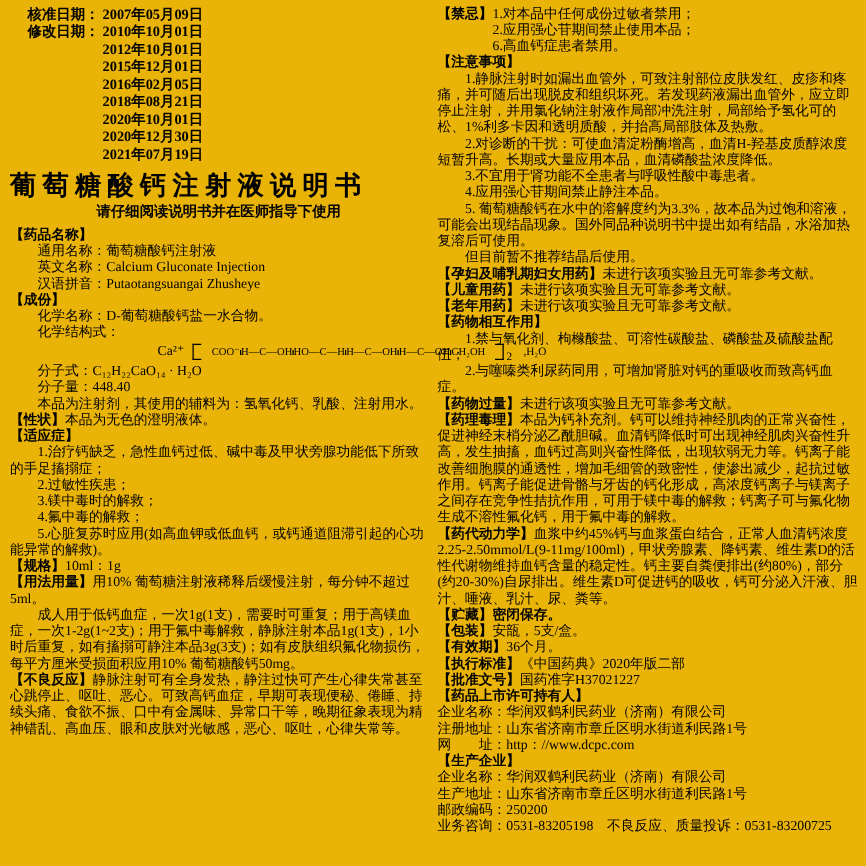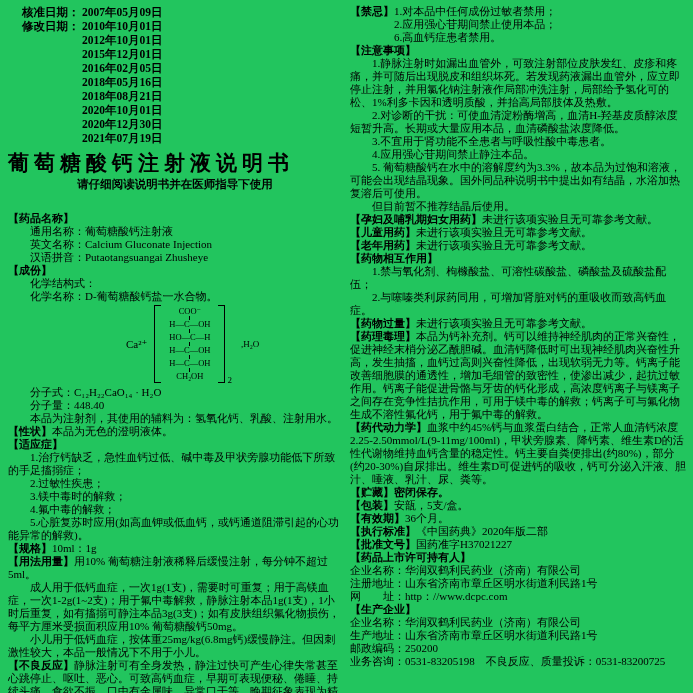--- a/index.html
+++ b/index.html
@@ -1,47 +1,47 @@
 <!DOCTYPE html>
 <html><head>
 <meta charset="utf-8">
 <style>
   html,body{margin:0;padding:0;background:#888;}
   .page{
-    position:relative;width:693px;height:693px;background:#22c55e;color:#000;
+    position:relative;width:693px;height:693px;background:#eab308;color:#000;
     font-family:"Liberation Serif","DejaVu Serif",serif;
     font-size:11px;line-height:13px;overflow:hidden;margin:0 auto;
   }
   p{margin:0;padding:0;}
   .col-left{position:absolute;left:8px;top:5px;width:334px;}
   .col-right{position:absolute;left:350px;top:5px;width:337px;}
   .h{font-weight:700;margin-top:15px;}
   .ind{text-indent:22px;}
   .hang44{padding-left:44px;}
   
   .dates{font-weight:700;font-size:11.5px;line-height:14px;padding-left:14px;}
   .drow{display:flex;}
   .dlabel{width:60px;flex:none;}
   
   .title{
     font-family:"Liberation Sans","DejaVu Sans",sans-serif;
     font-size:21px;line-height:26px;font-weight:700;letter-spacing:5px;
     text-align:left;margin:5px 0 2px 0;white-space:nowrap;
   }
-  .subtitle{font-size:11.5px;font-weight:700;text-align:center;margin-bottom:21px;}
+  .subtitle{font-size:11.5px;font-weight:700;text-align:center;margin-bottom:5px;}
   
   .struct{
     display:flex;align-items:stretch;margin:2px 0 3px 118px;
     font-size:8.5px;line-height:9px;width:max-content;
   }
   .cation{align-self:center;margin-right:7px;font-size:11px;}
   .brk{width:6px;border:1.2px solid #000;flex:none;}
   .brk.l{border-right:none;}
   .brk.r{border-left:none;}
-  .chain{display:flex;flex-direction:column;align-items:center;padding:2px 8px;}
+  .chain{display:flex;flex-direction:row;align-items:center;padding:2px 8px;}
   .srow{white-space:nowrap;}
   .bond{width:1px;height:4px;background:#000;}
   .sub2{align-self:flex-end;font-size:9px;margin-left:2px;position:relative;top:2px;}
   .hydrate{align-self:center;margin-left:9px;font-size:9px;}
   .mah-gap{margin-top:26px;}
   .sec{margin:0;}
 </style>
 </head>
 <body>
 
@@ -65,24 +65,20 @@
       <div class="drow">
           <span class="dlabel"></span>
           <span>2015年12月01日</span>
         </div>
       <div class="drow">
           <span class="dlabel"></span>
           <span>2016年02月05日</span>
         </div>
       <div class="drow">
           <span class="dlabel"></span>
-          <span>2018年05月16日</span>
-        </div>
-      <div class="drow">
-          <span class="dlabel"></span>
           <span>2018年08月21日</span>
         </div>
       <div class="drow">
           <span class="dlabel"></span>
           <span>2020年10月01日</span>
         </div>
       <div class="drow">
           <span class="dlabel"></span>
           <span>2020年12月30日</span>
         </div>
@@ -94,22 +90,22 @@
 
     <div class="title">葡萄糖酸钙注射液说明书</div>
     <div class="subtitle">请仔细阅读说明书并在医师指导下使用</div>
 
     <p class="sec h">【药品名称】</p>
     <p class="ind">通用名称：葡萄糖酸钙注射液</p>
     <p class="ind">英文名称：Calcium Gluconate Injection</p>
     <p class="ind">汉语拼音：Putaotangsuangai Zhusheye</p>
 
     <p class="sec h">【成份】</p>
+    <p class="ind">化学名称：D-葡萄糖酸钙盐一水合物。</p>
     <p class="ind">化学结构式：</p>
-    <p class="ind">化学名称：D-葡萄糖酸钙盐一水合物。</p>
 
     <div class="struct">
       <span class="cation">Ca²⁺</span>
       <div class="brk l"></div>
       <div class="chain">
         <div class="srow">COO⁻</div>
         <div class="bond"></div>
         <div class="srow">H—C—OH</div>
         <div class="bond"></div>
         <div class="srow">HO—C—H</div>
@@ -135,21 +131,20 @@
     <p class="ind">1.治疗钙缺乏，急性血钙过低、碱中毒及甲状旁腺功能低下所致的手足搐搦症；</p>
     <p class="ind">2.过敏性疾患；</p>
     <p class="ind">3.镁中毒时的解救；</p>
     <p class="ind">4.氟中毒的解救；</p>
     <p class="ind">5.心脏复苏时应用(如高血钾或低血钙，或钙通道阻滞引起的心功能异常的解救)。</p>
 
     <p class="sec"><b class="h">【规格】</b><span>10ml：1g</span></p>
 
     <p class="sec"><b class="h">【用法用量】</b><span>用10% 葡萄糖注射液稀释后缓慢注射，每分钟不超过5ml。</span></p>
     <p class="ind">成人用于低钙血症，一次1g(1支)，需要时可重复；用于高镁血症，一次1-2g(1~2支)；用于氟中毒解救，静脉注射本品1g(1支)，1小时后重复，如有搐搦可静注本品3g(3支)；如有皮肤组织氟化物损伤，每平方厘米受损面积应用10% 葡萄糖酸钙50mg。</p>
-    <p class="ind">小儿用于低钙血症，按体重25mg/kg(6.8mg钙)缓慢静注。但因刺激性较大，本品一般情况下不用于小儿。</p>
 
     <p class="sec"><b class="h">【不良反应】</b><span>静脉注射可有全身发热，静注过快可产生心律失常甚至心跳停止、呕吐、恶心。可致高钙血症，早期可表现便秘、倦睡、持续头痛、食欲不振、口中有金属味、异常口干等，晚期征象表现为精神错乱、高血压、眼和皮肤对光敏感，恶心、呕吐，心律失常等。</span></p>
   </div>
 
   <div class="col-right">
 
     <p class="sec"><b class="h">【禁忌】</b><span>1.对本品中任何成份过敏者禁用；</span></p>
     <p class="hang44">2.应用强心苷期间禁止使用本品；</p>
     <p class="hang44">6.高血钙症患者禁用。</p>
 

